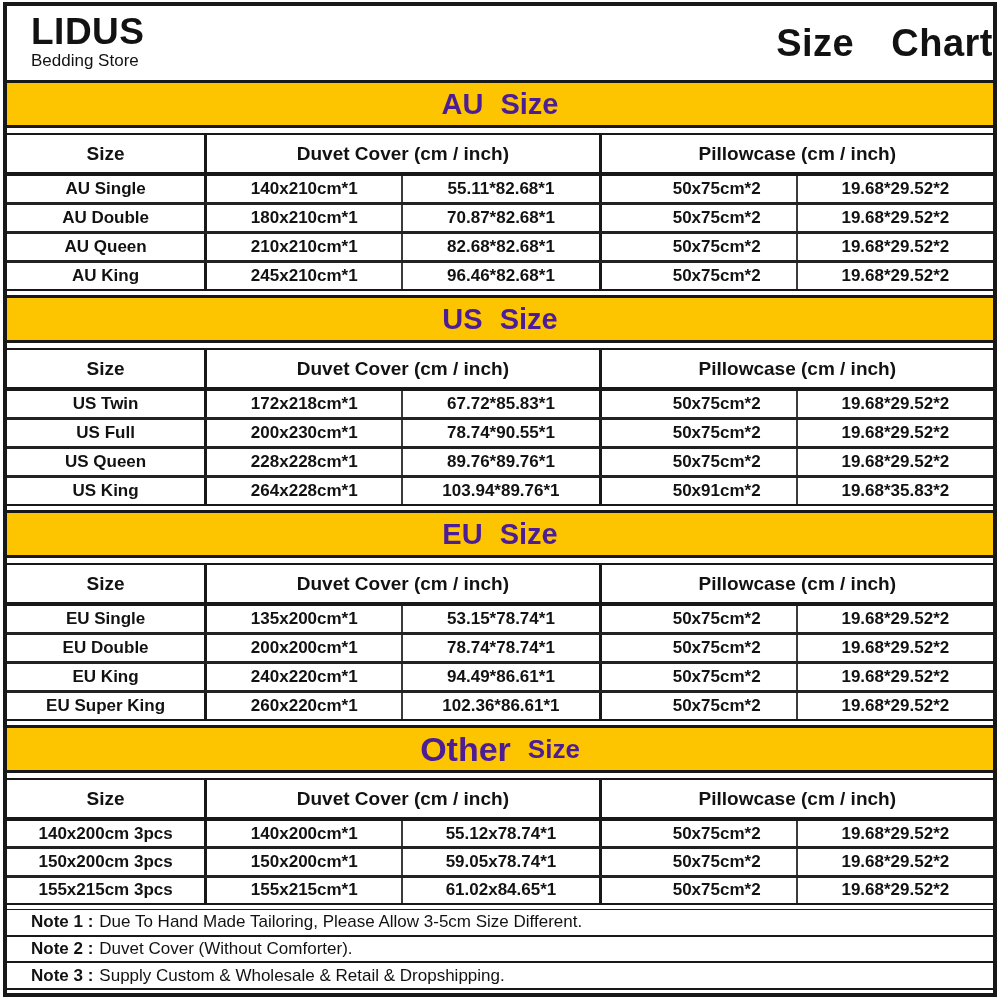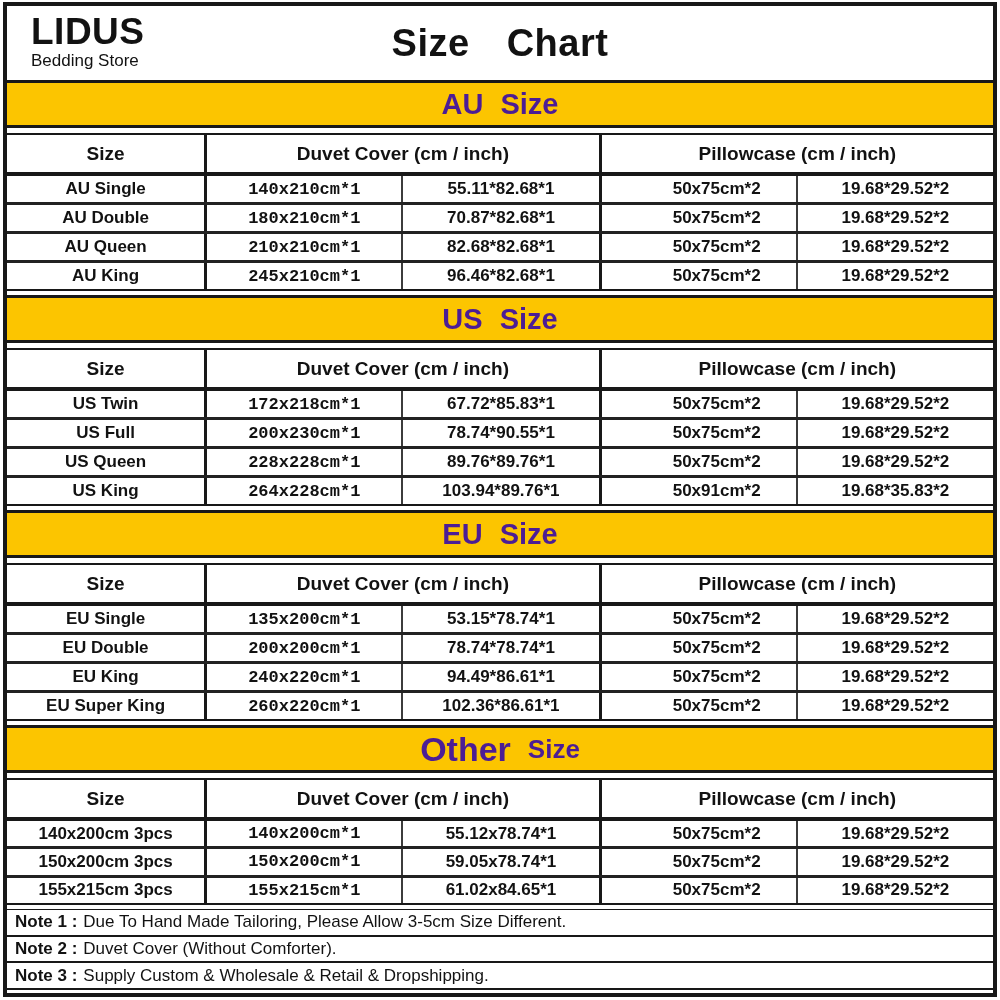--- a/index.html
+++ b/index.html
@@ -39,21 +39,21 @@
   }
   .brand-tagline {
     font-size: 17px;
     font-weight: normal;
     margin-top: 2px;
   }
   .page-title {
     position: absolute;
     left: 0; right: 0;
     top: 16px;
-    text-align: center;
+    text-align: right;
     font-size: 38px;
     font-weight: bold;
     word-spacing: 26px;
     letter-spacing: 0.5px;
   }
 
   
   .banner {
     height: 48px;
     flex: 0 0 48px;
@@ -106,38 +106,38 @@
     font-size: 17px;
     font-weight: bold;
   }
   .row:last-child { border-bottom: none; }
   .cell {
     display: flex;
     align-items: center;
     justify-content: center;
     width: 20%;
   }
-  .c-duvet-cm    { border-left: 3px solid #181818; font-family: Liberation Mono, monospace; }
+  .c-duvet-cm    { border-left: 3px solid #181818; }
   .c-duvet-inch  { border-left: 2px solid #3c3c3c; }
   .c-pillow-cm   { border-left: 3px solid #181818; padding-left: 36px; }
   .c-pillow-inch { border-left: 2px solid #3c3c3c; }
 
   
   .notes {
     flex: 1;
     display: flex;
     flex-direction: column;
     border-top: 1px solid #181818;
     margin-bottom: 3px;
   }
   .note {
     flex: 1;
     display: flex;
     align-items: center;
-    padding-left: 8px;
+    padding-left: 24px;
     font-size: 17px;
     border-bottom: 2px solid #181818;
   }
   .note:last-child { border-bottom: 2px solid #181818; }
   .note-label { font-weight: bold; white-space: pre; }
   .note-text  { font-weight: normal; margin-left: 6px; }
 </style>
 </head>
 <body>
 

